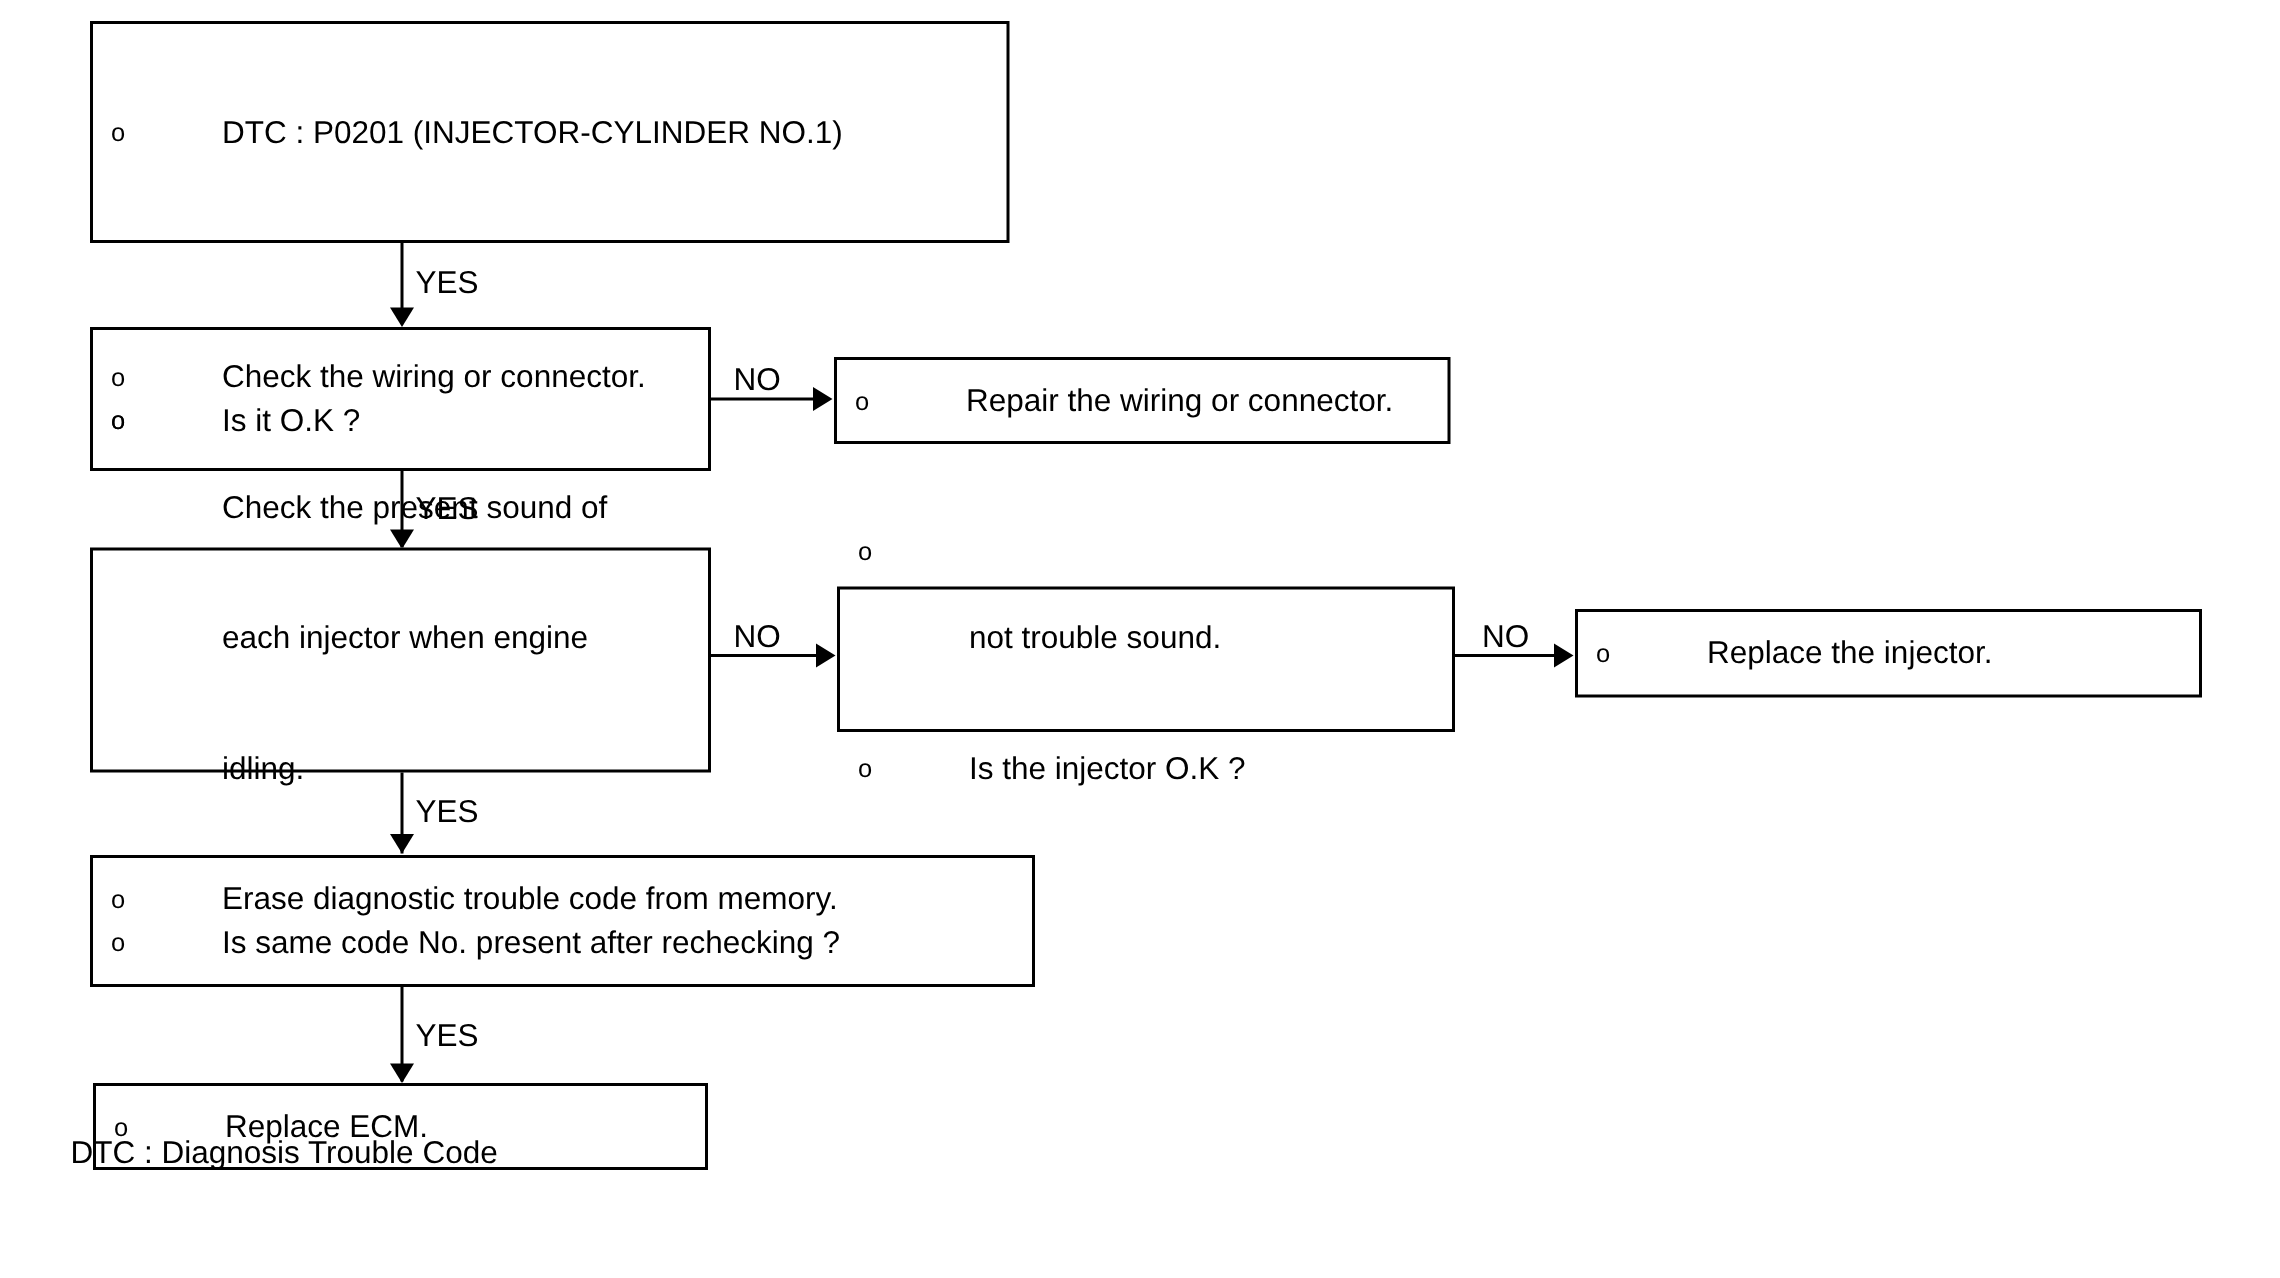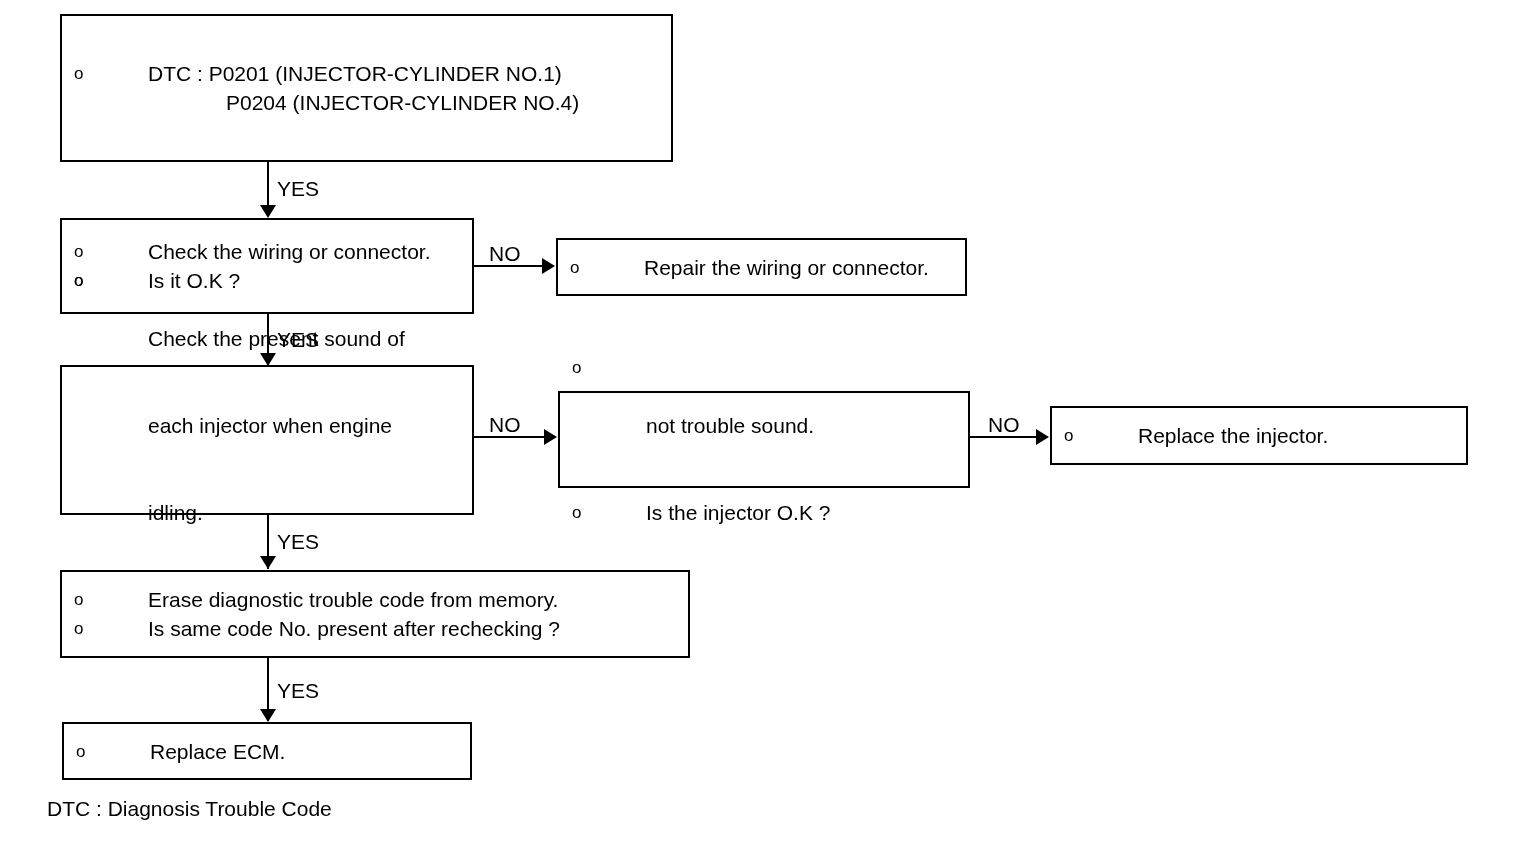--- a/index.html
+++ b/index.html
@@ -99,24 +99,20 @@
 <body>
 
 <div id="canvas">
 
   <div class="box" style="left:60px; top:14px; width:613px; height:148px;">
     <div class="box-inner">
       <div class="bullet-row">
         <span class="bullet-mark">o</span>
         <span class="bullet-text">DTC : P0201 (INJECTOR-CYLINDER NO.1)</span>
       </div>
-      <div class="bullet-row">
-        <span class="bullet-mark blank">o</span>
-        <span class="bullet-text" style="padding-left:78px;">P0204 (INJECTOR-CYLINDER NO.4)</span>
-      </div>
     </div>
   </div>
 
   <div class="vline" style="left:267px; top:162px; height:52px;"></div>
   <div class="arrow-down" style="left:260px; top:205px;"></div>
   <div class="edge-label" style="left:277px; top:178px;">YES</div>
 
   <div class="box" style="left:60px; top:218px; width:414px; height:96px;">
     <div class="box-inner">
       <div class="bullet-row">
@@ -219,15 +215,15 @@
 
   <div class="box" style="left:62px; top:722px; width:410px; height:58px;">
     <div class="box-inner">
       <div class="bullet-row">
         <span class="bullet-mark">o</span>
         <span class="bullet-text">Replace ECM.</span>
       </div>
     </div>
   </div>
 
-  <div class="footnote" style="left:47px; top:795px;">DTC : Diagnosis Trouble Code</div>
+  <div class="footnote" style="left:47px; top:755px;">DTC : Diagnosis Trouble Code</div>
 
 </div>
 
 </body></html>

